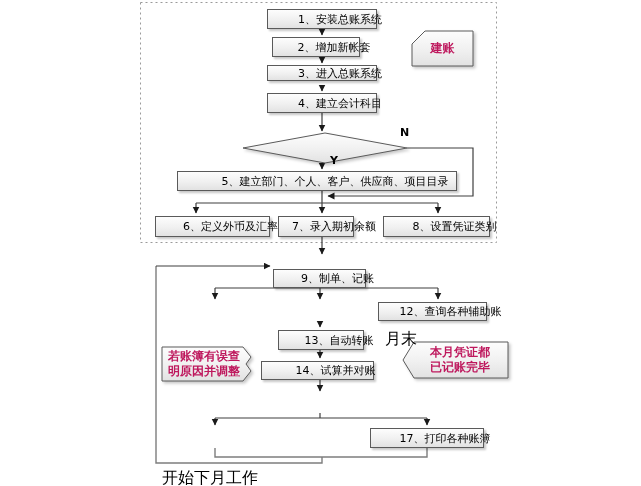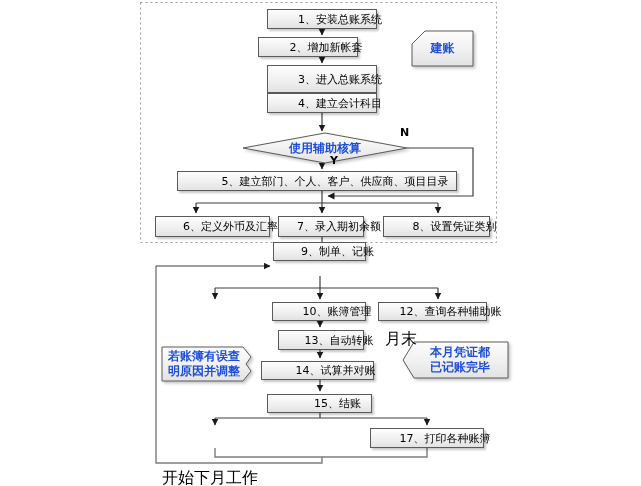--- a/index.html
+++ b/index.html
@@ -15,21 +15,21 @@
     background:linear-gradient(180deg,#fdfdfd 0%,#f0f0f0 55%,#e2e2e2 100%);
     box-shadow:2px 2px 2px rgba(0,0,0,0.22);
     font-size:11px;font-weight:normal;color:#000;
     white-space:nowrap;letter-spacing:0px;padding-left:36px;
   }
   .freelabel{
     position:absolute;font-size:16px;font-weight:normal;color:#000;white-space:nowrap;
   }
   .shape-label{
     position:absolute;display:flex;flex-direction:column;align-items:center;justify-content:center;
-    font-size:12px;font-weight:bold;color:#1d4ed8;text-align:center;line-height:15px;white-space:nowrap;
+    font-size:12px;font-weight:bold;color:#be185d;text-align:center;line-height:15px;white-space:nowrap;
   }
   .branch{font-size:11px;font-weight:bold;}
   polygon.shape{
     fill:url(#nodegrad);stroke:#5a5a5a;stroke-width:1;
     filter:drop-shadow(2px 2px 1.5px rgba(0,0,0,0.22));
   }
   .wire{stroke:#3f3f3f;stroke-width:1.2;fill:none;}
   .wire-loop{stroke:#7d7d7d;stroke-width:1.4;fill:none;}
   .dotted-frame{stroke:#9a9a9a;stroke-width:1;fill:none;stroke-dasharray:2 3;}
 </style>
@@ -90,36 +90,33 @@
     <polygon class="shape" points="243,148 325,133 407,148 325,163"></polygon>
 
     <polygon class="shape" points="425,31 473,31 473,66 412,66 412,44"></polygon>
 
     <polygon class="shape" points="162,347 243,347 251,357 246,364 251,371 243,381 162,381"></polygon>
 
     <polygon class="shape" points="414,342 508,342 508,378 414,378 403,360"></polygon>
   </svg>
 
   <div class="node" style="left:267px;top:9px;width:110px;height:20px">1、安装总账系统</div>
-  <div class="node" style="left:258px;top:37px;width:100px;height:20px">2、增加新帐套</div>
-  <div class="node" style="left:267px;top:65px;width:110px;height:28px">3、进入总账系统</div>
+  <div class="node" style="left:272px;top:37px;width:88px;height:20px">2、增加新帐套</div>
+  <div class="node" style="left:267px;top:65px;width:110px;height:16px">3、进入总账系统</div>
   <div class="node" style="left:267px;top:93px;width:110px;height:20px">4、建立会计科目</div>
   <div class="node" style="left:177px;top:171px;width:280px;height:20px">5、建立部门、个人、客户、供应商、项目目录</div>
   <div class="node" style="left:155px;top:216px;width:115px;height:21px">6、定义外币及汇率</div>
-  <div class="node" style="left:278px;top:216px;width:86px;height:21px">7、录入期初余额</div>
+  <div class="node" style="left:278px;top:216px;width:76px;height:21px">7、录入期初余额</div>
   <div class="node" style="left:383px;top:216px;width:107px;height:21px">8、设置凭证类别</div>
-  <div class="node" style="left:273px;top:242px;width:93px;height:19px">9、制单、记账</div>
-  <div class="node" style="left:272px;top:302px;width:94px;height:19px">10、账簿管理</div>
+  <div class="node" style="left:273px;top:269px;width:93px;height:19px">9、制单、记账</div>
   <div class="node" style="left:378px;top:302px;width:109px;height:19px">12、查询各种辅助账</div>
   <div class="node" style="left:278px;top:330px;width:86px;height:20px">13、自动转账</div>
   <div class="node" style="left:261px;top:361px;width:113px;height:19px">14、试算并对账</div>
-  <div class="node" style="left:267px;top:394px;width:105px;height:19px">15、结账</div>
   <div class="node" style="left:370px;top:428px;width:114px;height:20px">17、打印各种账簿</div>
 
-  <div class="shape-label" style="left:243px;top:133px;width:164px;height:30px">使用辅助核算</div>
   <div class="freelabel branch" style="left:400px;top:126px">N</div>
   <div class="freelabel branch" style="left:330px;top:154px">Y</div>
 
   <div class="shape-label" style="left:412px;top:31px;width:61px;height:35px">建账</div>
 
   <div class="shape-label" style="left:412px;top:342px;width:96px;height:36px">
     <span>本月凭证都</span>
     <span>已记账完毕</span>
   </div>
 

